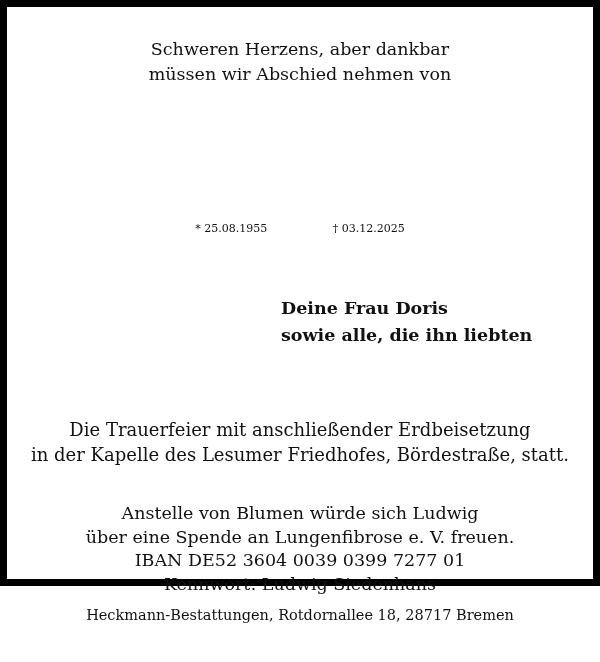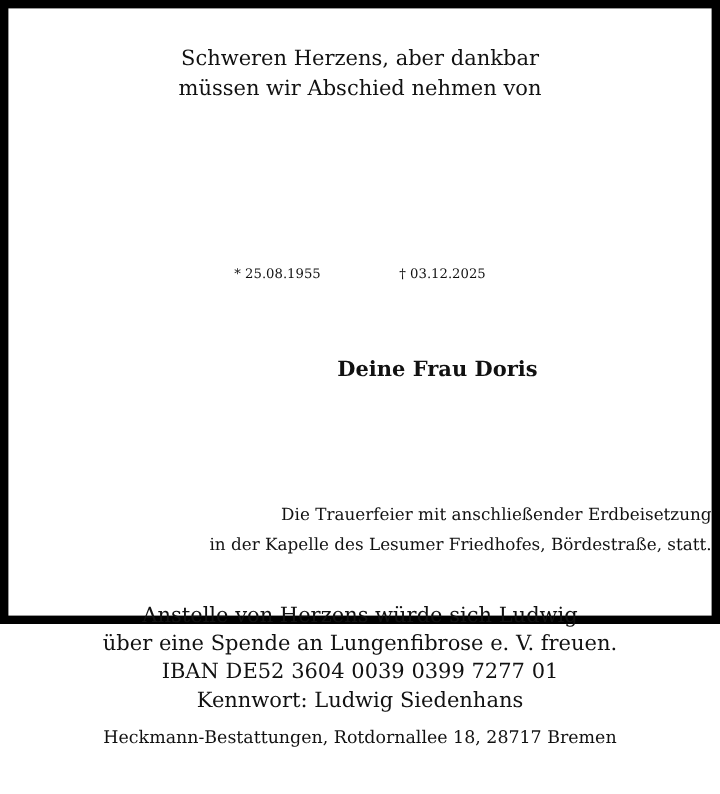--- a/index.html
+++ b/index.html
@@ -1,39 +1,39 @@
 <!DOCTYPE html>
 <html><head>
   <meta charset="utf-8">
   <style>
     html, body { margin: 0; padding: 0; background: #ffffff; }
     body { width: 600px; height: 662px; overflow: hidden; }
     .frame {
       position: relative;
       box-sizing: border-box;
-      width: 600px; height: 520px;
+      width: 600px; height: 586px;
       border: 7px solid #000000;
       background: #ffffff;
       color: #111111;
       font-family: "DejaVu Serif", "Liberation Serif", serif;
     }
     .line { position: absolute; left: 0; right: 0; text-align: center; white-space: nowrap; }
     .intro { font-size: 17.5px; line-height: 25px; top: 30px; }
     .name {
       top: 155px; font-size: 41px; font-weight: bold; letter-spacing: 0.3px;
       font-family: "DejaVu Serif", "Liberation Serif", serif;
     }
     .dates { top: 215px; font-size: 11px; }
     .dates span { display: inline-block; }
     .dates .birth { margin-right: 62px; }
     .mourners {
       position: absolute; left: 274px; top: 288px;
       font-size: 17.5px; font-weight: bold; line-height: 27px; text-align: left;
     }
-    .ceremony { top: 410px; font-size: 14px; line-height: 25px; text-align: right; }
+    .ceremony { top: 410px; font-size: 18px; line-height: 25px; }
     .donation { top: 495px; font-size: 17.5px; line-height: 23.5px; }
     .footer { top: 600px; font-size: 14.5px; }
     .block div { display: block; }
   </style>
 </head>
 <body>
 
 <div class="frame">
 
   <div class="line intro block">
@@ -42,29 +42,30 @@
   </div>
 
 
   <div class="line dates">
     <span class="birth">* 25.08.1955</span>
     <span class="death">† 03.12.2025</span>
   </div>
 
   <div class="mourners block">
     <div>Deine Frau Doris</div>
+    <div>sowie alle, die ihn liebten</div>
   </div>
 
   <div class="line ceremony block">
     <div>Die Trauerfeier mit anschließender Erdbeisetzung</div>
     <div>in der Kapelle des Lesumer Friedhofes, Bördestraße, statt.</div>
   </div>
 
   <div class="line donation block">
-    <div>Anstelle von Herzens würde sich Ludwig</div>
+    <div>Anstelle von Blumen würde sich Ludwig</div>
     <div>über eine Spende an Lungenfibrose e. V. freuen.</div>
     <div>IBAN DE52 3604 0039 0399 7277 01</div>
     <div>Kennwort: Ludwig Siedenhans</div>
   </div>
 
   <div class="line footer">Heckmann-Bestattungen, Rotdornallee 18, 28717 Bremen</div>
 
 </div>
 
 </body></html>

